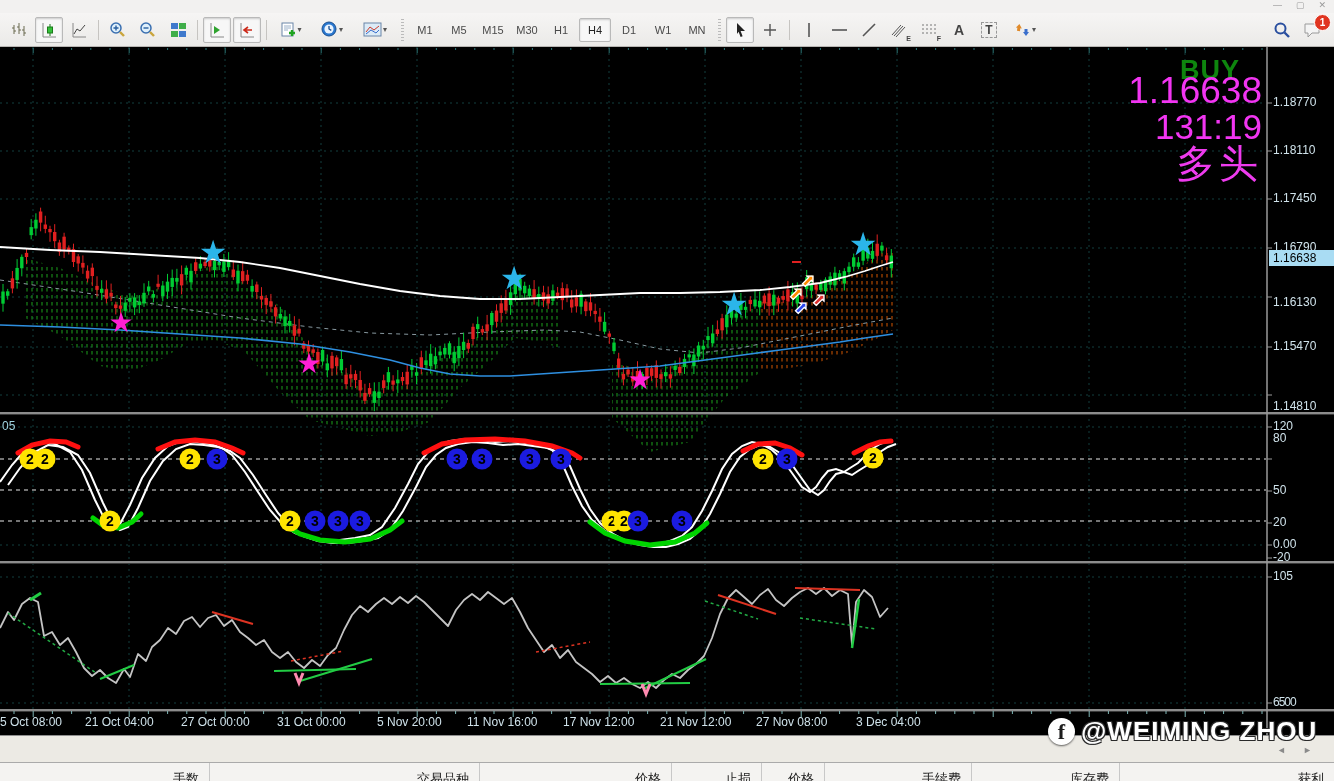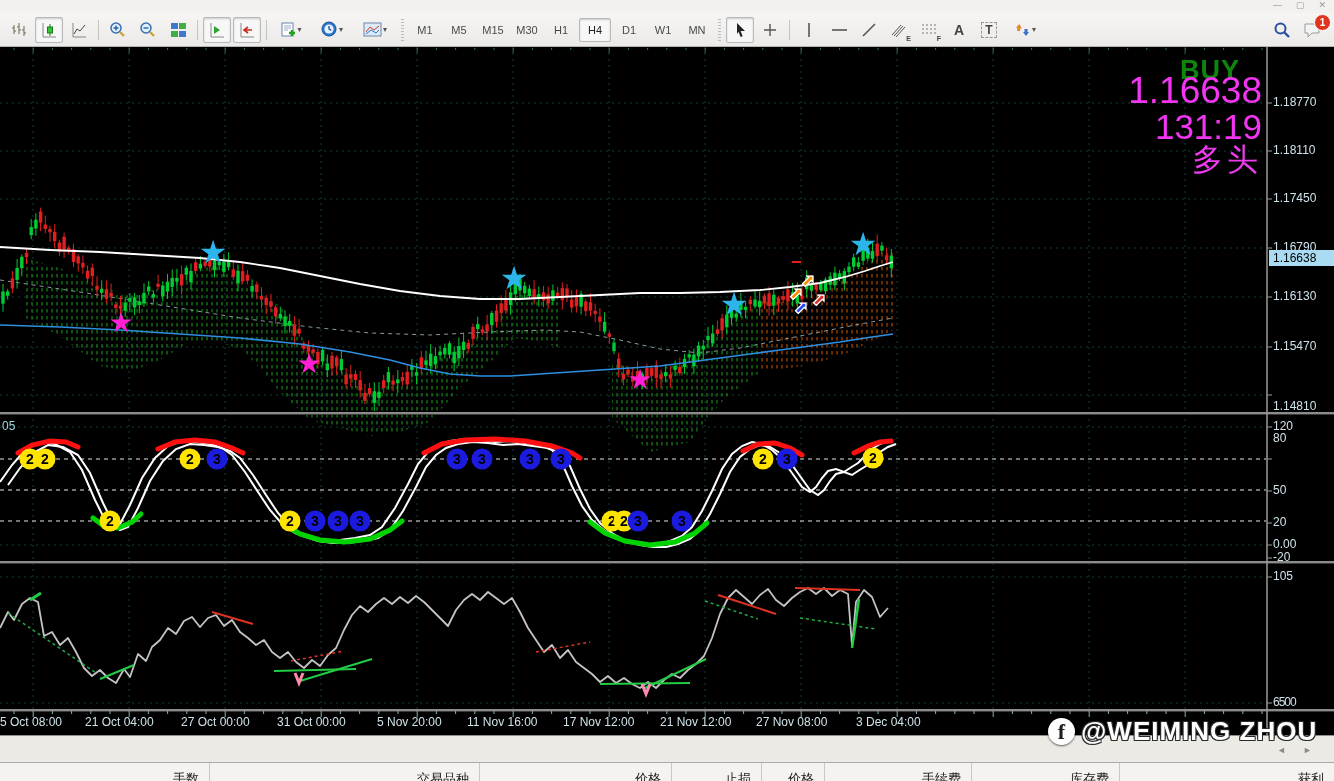--- a/index.html
+++ b/index.html
@@ -27,21 +27,21 @@
   .chart-wrap{position:absolute;top:47px;left:0;width:1334px;height:688px;background:#000;}
   .ov{position:absolute;white-space:nowrap;}
   .pricelabel{left:1273px;color:#cfe2ea;font-size:12px;}
   .scalelabel{left:1273px;color:#cfe2ea;font-size:12px;}
   .curprice{left:1269px;width:64px;background:#a9dcf3;color:#000;font-size:12px;padding:1px 0 1px 4px;}
   .timelabel{color:#cfe2ea;font-size:12px;top:668px;}
   .bigblock{position:absolute;right:72px;top:10px;text-align:right;line-height:1.0;}
   .buy{color:#0e860e;font-size:27px;font-weight:bold;margin-right:22px;letter-spacing:1px;}
   .bigp{color:#f235f2;font-size:37px;margin-top:-12px;}
   .bigc{color:#f235f2;font-size:35px;}
-  .bigd{color:#ee3bee;font-size:31px;letter-spacing:4px;}
+  .bigd{color:#ee3bee;font-size:39px;letter-spacing:4px;}
   .partial00{left:2px;top:372px;color:#9fd3df;font-size:12px;}
   
   .hstrip{position:absolute;top:735px;left:0;width:1334px;height:27px;background:#eceae4;border-top:1px solid #8e8e8e;box-sizing:border-box;}
   .scrollarrow{position:absolute;top:9px;color:#8a8a8a;font-size:9px;}
   .terminal-head{position:absolute;top:762px;left:0;width:1334px;height:30px;background:#f4f3f1;border-top:1px solid #aaa;
     display:flex;box-sizing:border-box;overflow:hidden;}
   .tcell{height:40px;box-sizing:border-box;border-right:1px solid #c8c8c8;font-size:13px;color:#222;
     display:flex;justify-content:flex-end;padding:7px 10px 0 0;}
   
   .watermark{position:absolute;top:716px;left:1048px;z-index:40;display:flex;align-items:center;gap:6px;}
@@ -916,21 +916,21 @@
       <div class="bigc">131:19</div>
       <div class="bigd">多头</div>
     </div>
 
     
     <div class="ov pricelabel" style="top:48px">1.18770</div>
     <div class="ov pricelabel" style="top:96px">1.18110</div>
     <div class="ov pricelabel" style="top:144px">1.17450</div>
     <div class="ov pricelabel" style="top:193px">1.16790</div>
     <div class="ov curprice" style="top:203px">1.16638</div>
-    <div class="ov pricelabel" style="top:242px">1.16130</div>
+    <div class="ov pricelabel" style="top:248px">1.16130</div>
     <div class="ov pricelabel" style="top:292px">1.15470</div>
     <div class="ov pricelabel" style="top:352px">1.14810</div>
 
     
     <div class="ov scalelabel" style="top:372px">120</div>
     <div class="ov scalelabel" style="top:384px">80</div>
     <div class="ov scalelabel" style="top:436px">50</div>
     <div class="ov scalelabel" style="top:468px">20</div>
     <div class="ov scalelabel" style="top:490px">0.00</div>
     <div class="ov scalelabel" style="top:503px">-20</div>

